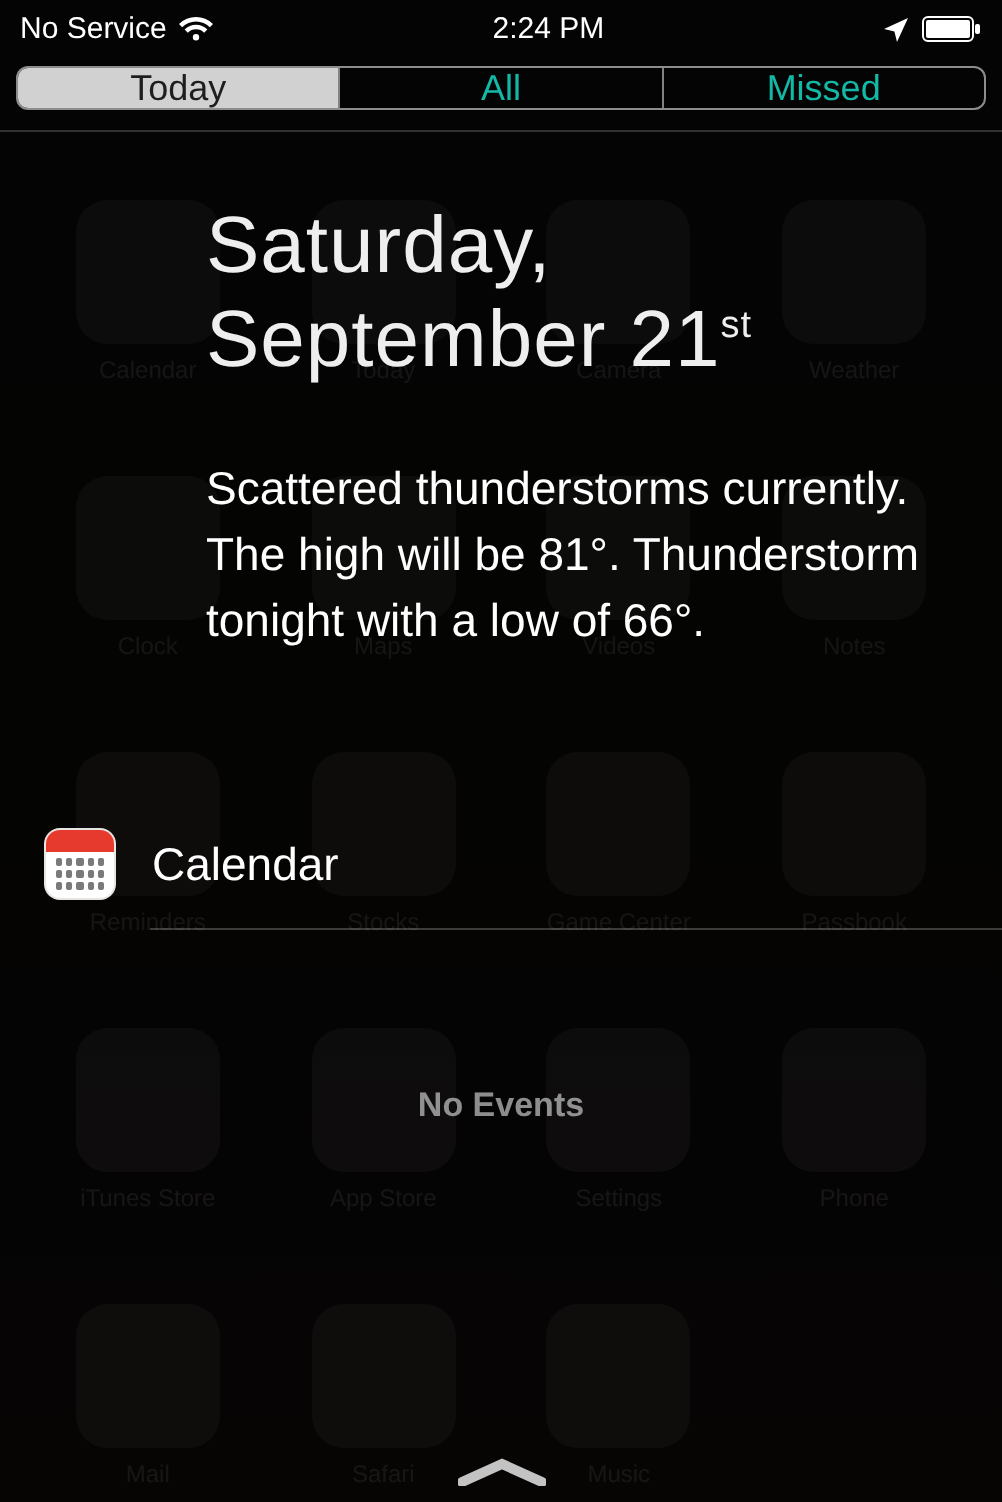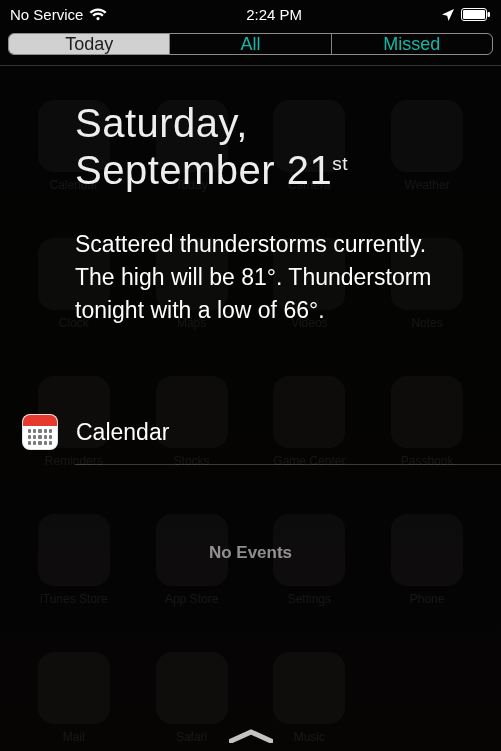--- a/index.html
+++ b/index.html
@@ -77,20 +77,21 @@
     color: #1e1e1e;
   }
   .rule {
     border: none; border-top: 1px solid rgba(255,255,255,0.18);
     margin: 0;
   }
 
   
   .today {
     padding: 34px 22px 10px 75px;
+    margin-left: 28px;
   }
   .date {
     font-size: 40px;
     font-weight: 300;
     line-height: 1.18;
     letter-spacing: 0.5px;
     color: #eee;
   }
   .date sup {
     font-size: 19px;

